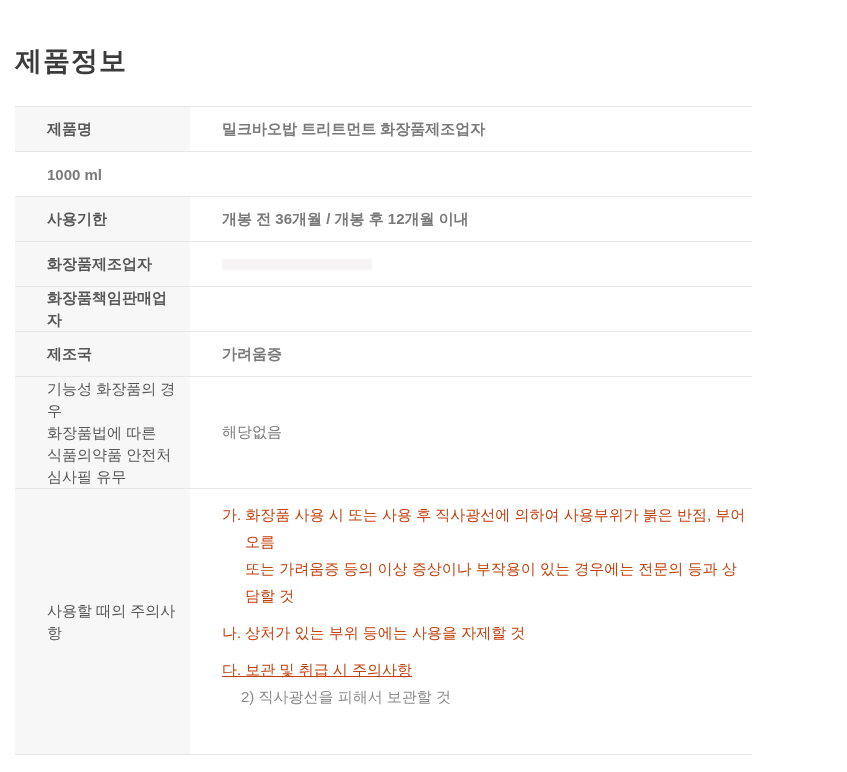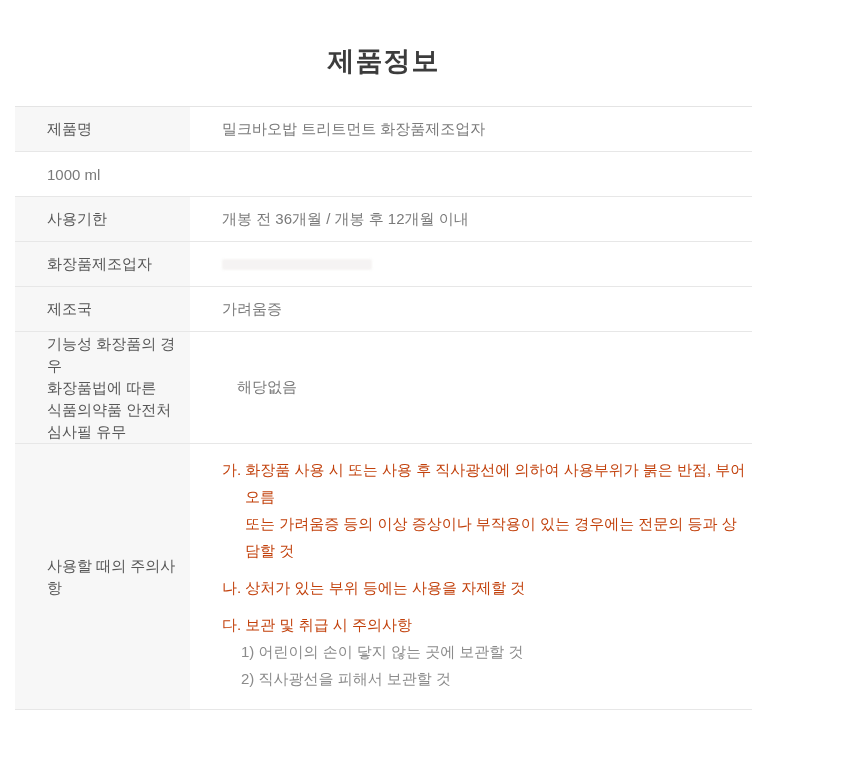--- a/index.html
+++ b/index.html
@@ -12,39 +12,38 @@
     font-family: "Liberation Sans", "DejaVu Sans", sans-serif;
   }
   .page { width: 847px; height: 772px; position: relative; }
 
   .title {
     margin-left: 15px;
     width: 737px;
     height: 70px;
     box-sizing: border-box;
     padding-top: 25px;
-    text-align: center;
     font-size: 27px;
     font-weight: 600;
     letter-spacing: 1px;
     color: #3c3c3c;
   }
 
   .info-table {
     margin-left: 15px;
     width: 737px;
     border-top: 1px solid #e4e4e4;
   }
   .row {
     display: flex;
     box-sizing: border-box;
     border-bottom: 1px solid #e7e7e7;
   }
-  .row.std { height: 45px; }
-  .row.tall { height: 112px; gap: 15px; }
+  .row.std { height: 45px; font-weight: bold; }
+  .row.tall { height: 112px; }
   .row.xl { height: 266px; }
 
   .cell-label {
     flex: 0 0 175px;
     width: 175px;
     box-sizing: border-box;
     background: #f7f7f7;
     padding: 0 10px 0 32px;
     display: flex;
     align-items: center;
@@ -70,21 +69,21 @@
 
   .p-item {
     margin: 0 0 10px 0;
     font-size: 15px;
     line-height: 27px;
     color: #c2410c;
     padding-left: 23px;
     text-indent: -23px;
     white-space: pre-line;
   }
-  .p-item.no-gap { margin-bottom: 0; }
+  .p-item.no-gap { margin-bottom: 0; text-decoration: underline; }
   .p-sub {
     margin: 0;
     font-size: 15px;
     line-height: 27px;
     color: #8b8b8b;
     padding-left: 19px;
   }
   .p-sub.last { margin-bottom: 10px; }
 
   .smudge {
@@ -120,20 +119,24 @@
       <div class="cell-value">개봉 전 36개월 / 개봉 후 12개월 이내</div>
     </div>
 
     <div class="row std">
       <div class="cell-label">화장품제조업자</div>
       <div class="cell-value">
         <span class="smudge"></span>
       </div>
     </div>
 
+    <div class="row std">
+      <div class="cell-label">화장품책임판매업자</div>
+      <div class="cell-value"></div>
+    </div>
 
     <div class="row std">
       <div class="cell-label">제조국</div>
       <div class="cell-value">가려움증</div>
     </div>
 
     <div class="row tall">
       <div class="cell-label">기능성 화장품의 경우
 화장품법에 따른
 식품의약품 안전처
@@ -141,20 +144,19 @@
       <div class="cell-value">해당없음</div>
     </div>
 
     <div class="row xl">
       <div class="cell-label">사용할 때의 주의사항</div>
       <div class="cell-value">
         <p class="p-item">가. 화장품 사용 시 또는 사용 후 직사광선에 의하여 사용부위가 붉은 반점, 부어오름
 또는 가려움증 등의 이상 증상이나 부작용이 있는 경우에는 전문의 등과 상담할 것</p>
         <p class="p-item">나. 상처가 있는 부위 등에는 사용을 자제할 것</p>
         <p class="p-item no-gap">다. 보관 및 취급 시 주의사항</p>
-        <p class="p-sub">1) 어린이의 손이 닿지 않는 곳에 보관할 것</p>
         <p class="p-sub last">2) 직사광선을 피해서 보관할 것</p>
 
       </div>
     </div>
 
   </div>
 </div>
 
 </body></html>

